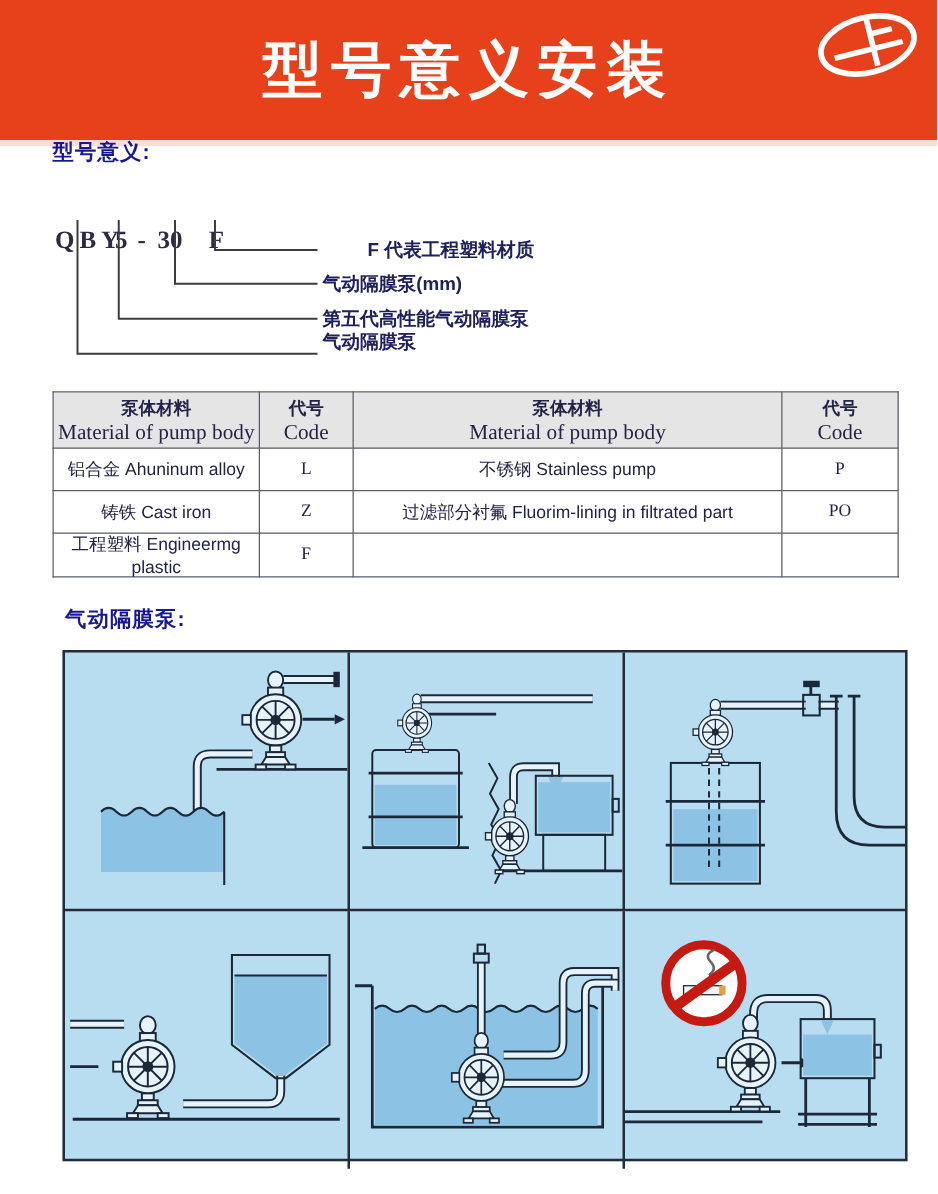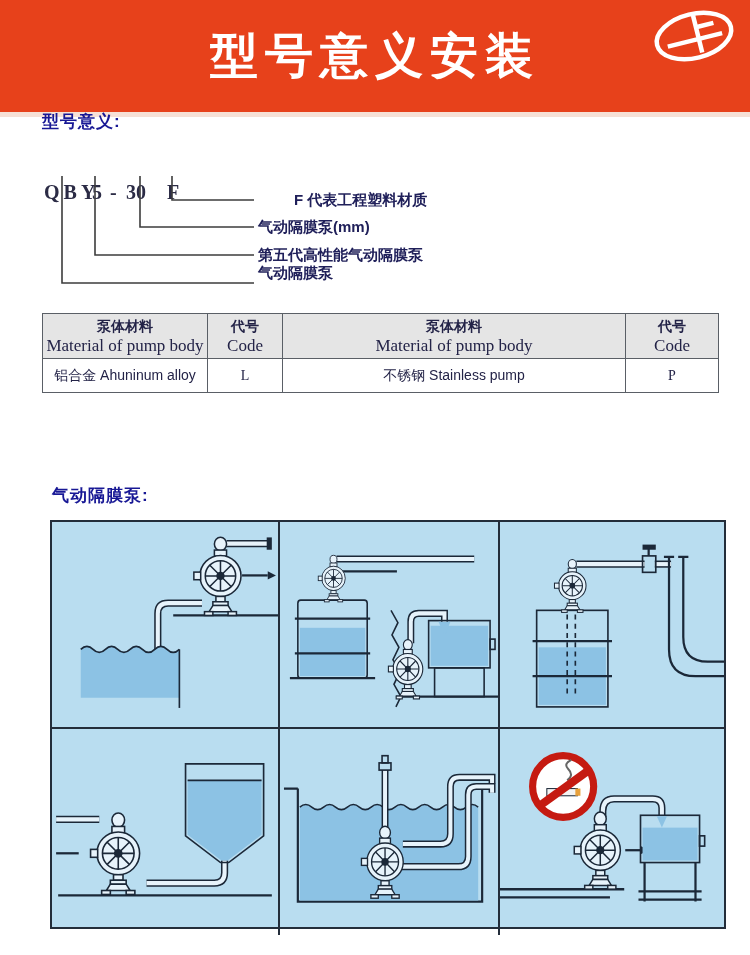--- a/index.html
+++ b/index.html
@@ -133,20 +133,32 @@
         </th>
       </tr>
     </thead>
     <tbody>
       <tr>
         <td>铝合金 Ahuninum alloy</td>
         <td class="codecell">L</td>
         <td>不锈钢 Stainless pump</td>
         <td class="codecell">P</td>
       </tr>
+      <tr>
+        <td>铸铁 Cast iron</td>
+        <td class="codecell">Z</td>
+        <td>过滤部分衬氟 Fluorim-lining in filtrated part</td>
+        <td class="codecell">PO</td>
+      </tr>
+      <tr>
+        <td>工程塑料 Engineermg plastic</td>
+        <td class="codecell">F</td>
+        <td></td>
+        <td class="codecell"></td>
+      </tr>
     </tbody>
   </table>
 
   <h2 class="sec-head" style="left:52px;top:484px;margin:0;">气动隔膜泵:</h2>
 
   <div class="dgrid">
 
     <div class="dcell">
       <svg viewBox="0 0 220 200" preserveAspectRatio="none">
         <path class="ln2" d="M118 91 H220"></path>

